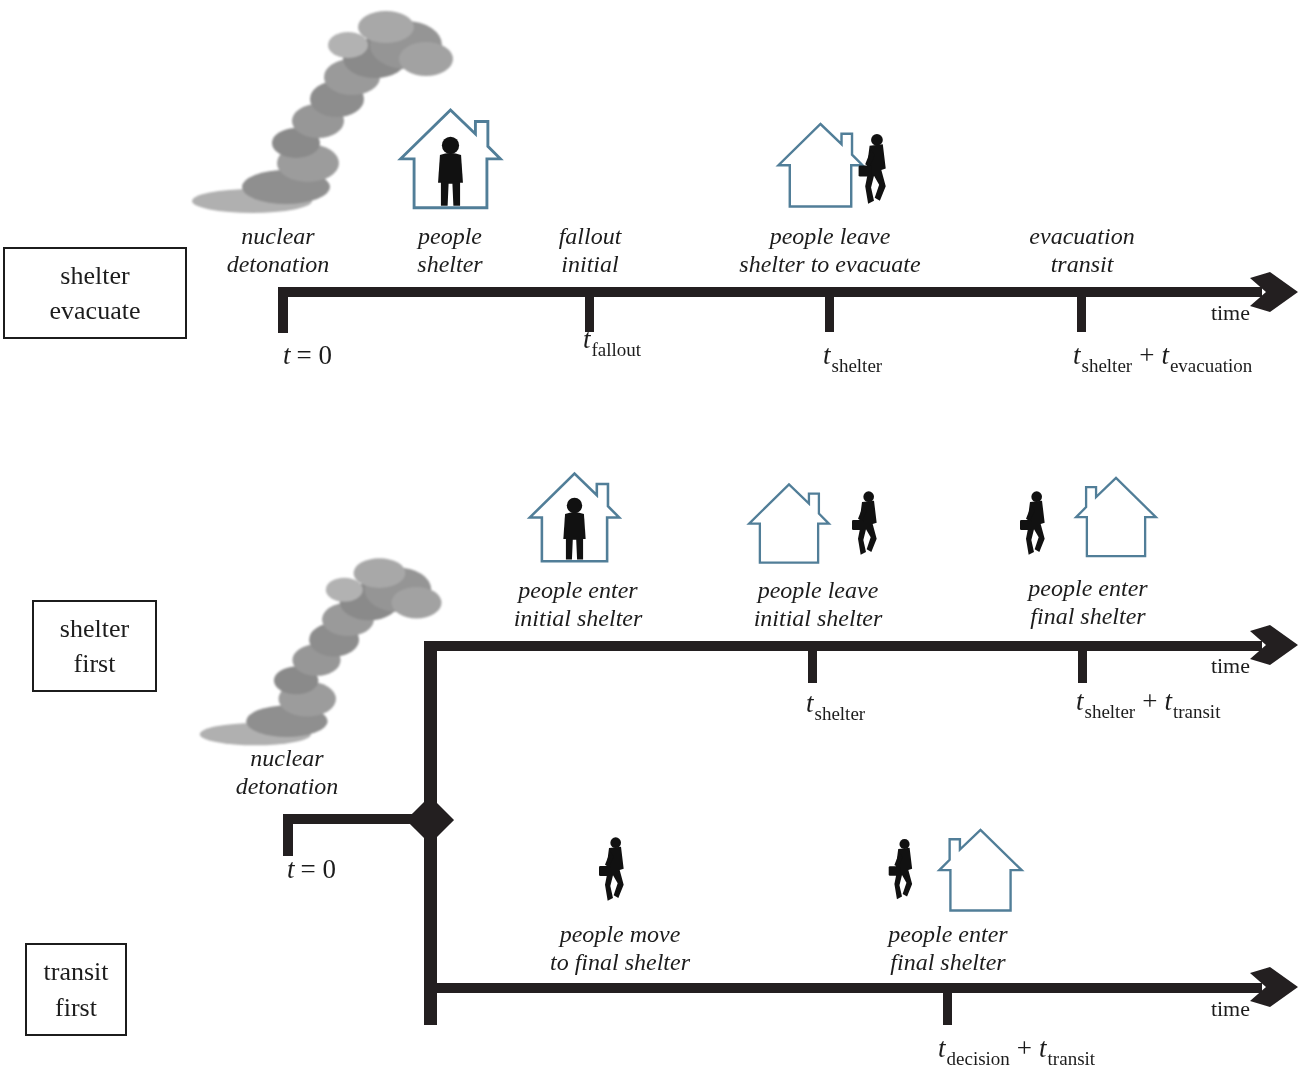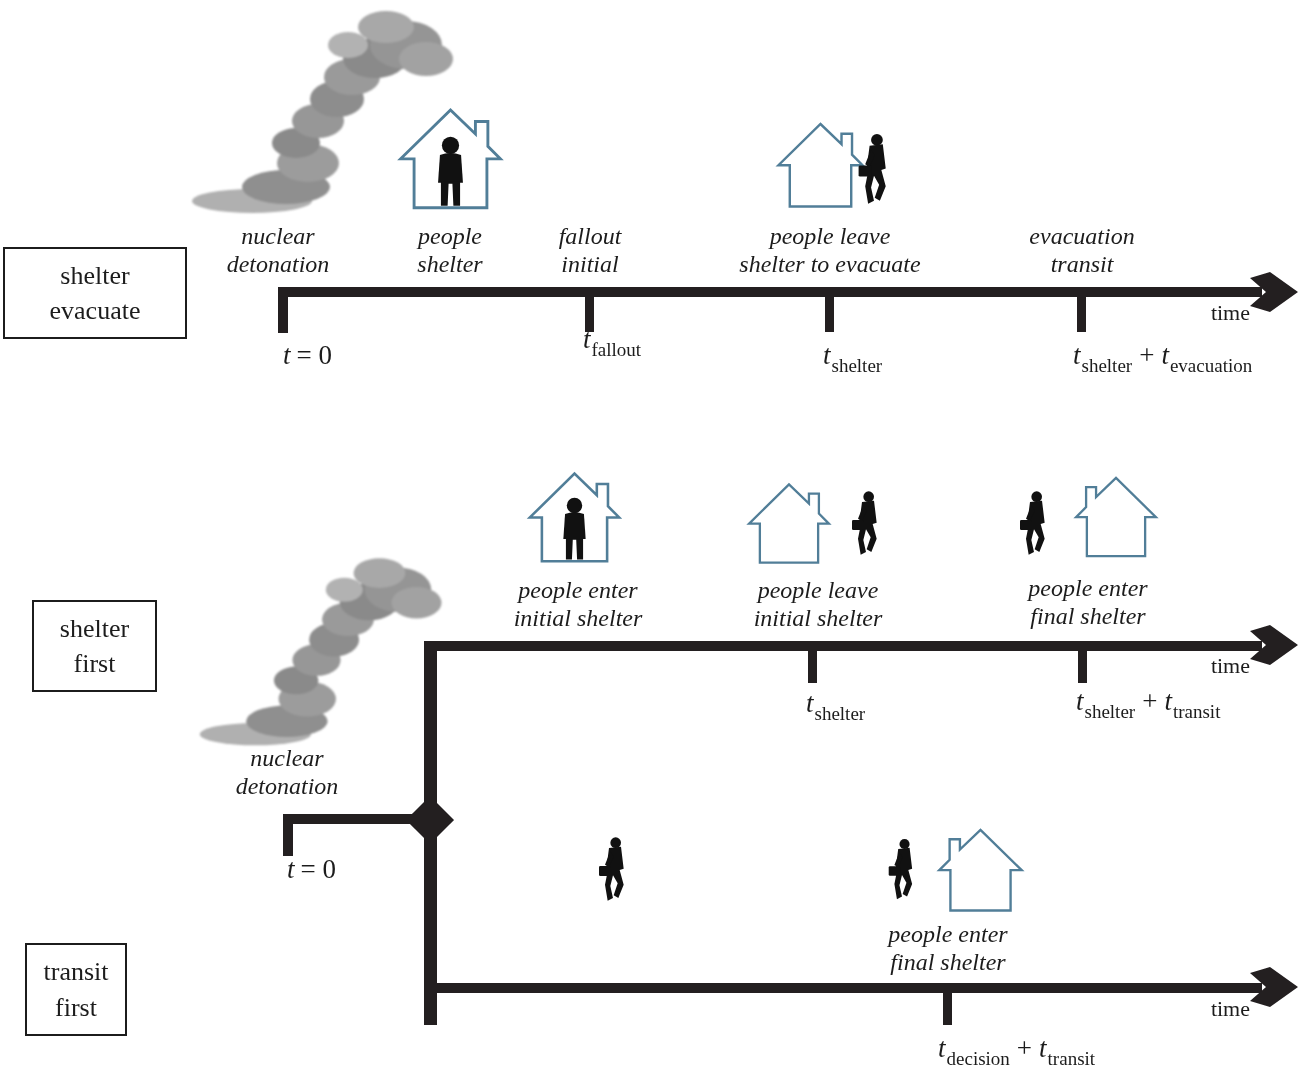--- a/index.html
+++ b/index.html
@@ -237,20 +237,24 @@
     </g>
   </svg>
 
   <div class="bar" style="left:424px;top:983px;width:838px"></div>
   <div class="vtick" style="left:943px;top:983px;height:42px;width:9px"></div>
   <svg class="icon" style="left:1250px;top:967px" width="48" height="40" viewBox="0 0 48 40">
     <path d="M0 6 L20 0 L48 20 L20 40 L0 34 L16 20 Z" fill="#231f20"></path>
   </svg>
   <div class="timelabel" style="left:1130px;top:996px;width:120px">time</div>
 
+  <div class="evt" style="left:620px;top:920px">
+    <div>people move</div>
+    <div>to final shelter</div>
+  </div>
   <div class="evt" style="left:948px;top:920px">
     <div>people enter</div>
     <div>final shelter</div>
   </div>
 
   <div class="tl" style="left:421px;top:1082px">
     <span class="tv">t</span><sub>decision</sub>
   </div>
   <div class="tl" style="left:938px;top:1033px">
     <span class="tv">t</span><sub>decision</sub><span class="plus">+</span><span class="tv">t</span><sub>transit</sub>

